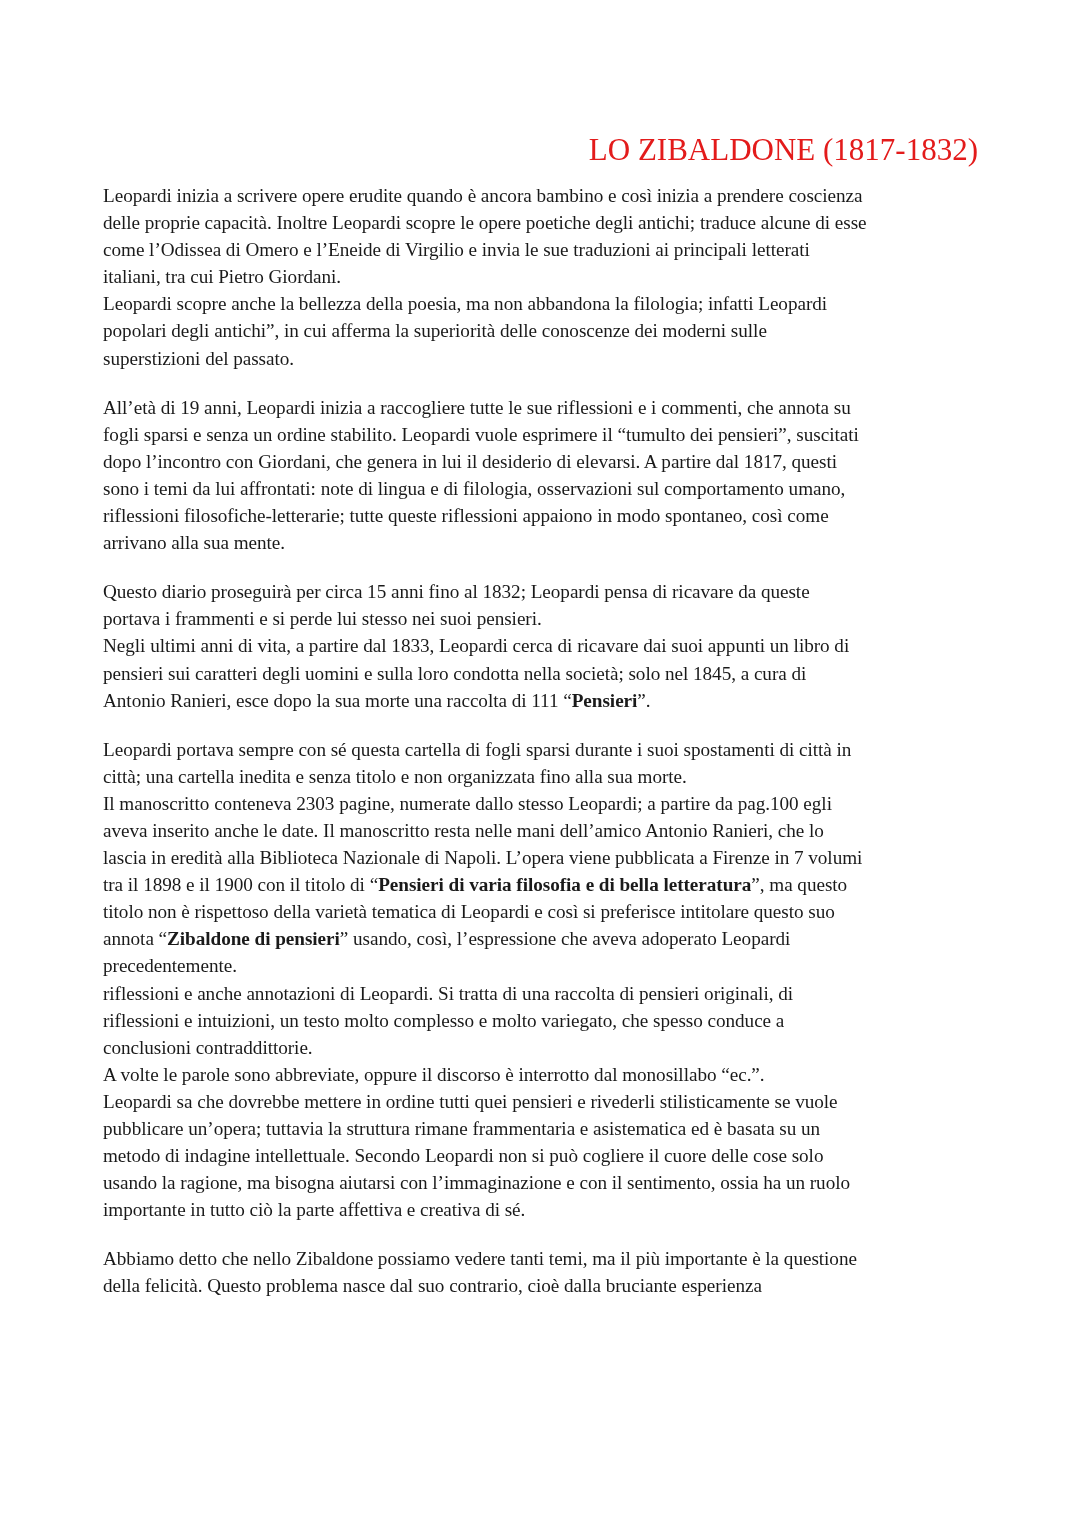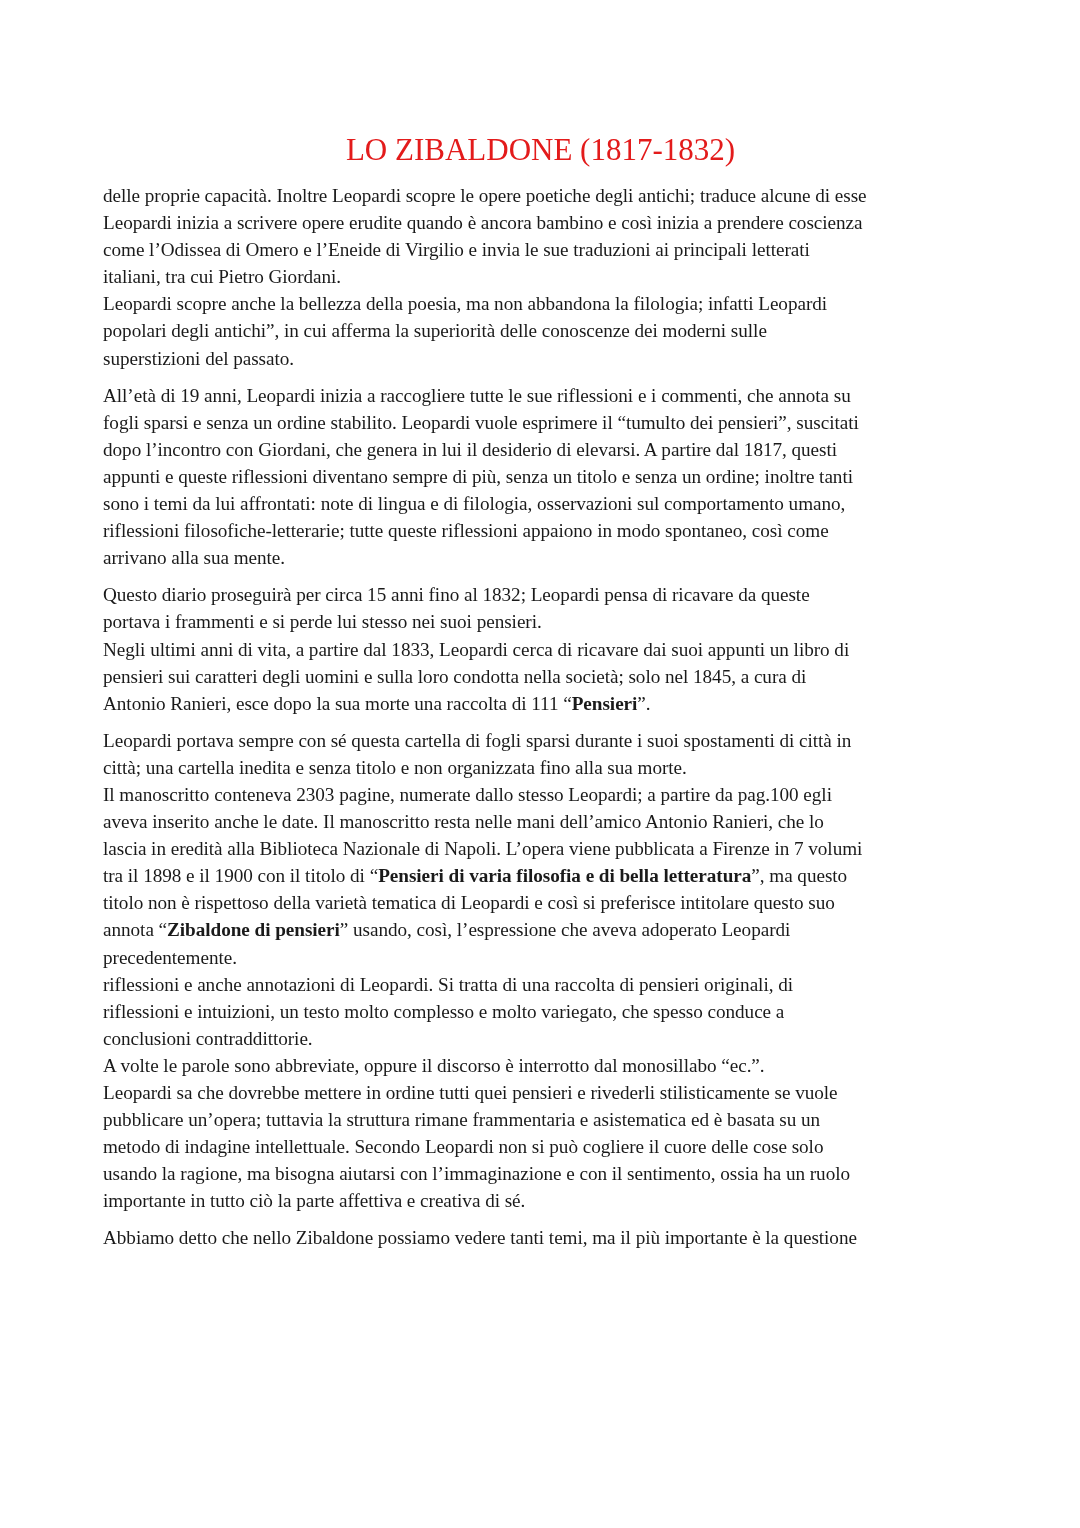--- a/index.html
+++ b/index.html
@@ -15,67 +15,66 @@
       font-family: "Liberation Serif", "DejaVu Serif", serif;
       color: #1a1a1a;
     }
     .page {
       position: absolute;
       left: 103px;
       top: 128px;
       width: 880px;
     }
     .title {
-      text-align: center;
+      text-align: right;
       color: #e31b1b;
       font-size: 31px;
       font-weight: normal;
       margin: 0 0 10px 0;
       line-height: 44px;
       padding-left: 0;
       width: 875px;
     }
     .para {
       font-size: 19.2px;
       line-height: 27.1px;
       margin: 0;
       letter-spacing: -0.05px;
     }
     .para + .para.gap {
-      margin-top: 10px;
+      margin-top: 22px;
     }
     .line {
       display: block;
       white-space: nowrap;
     }
     b {
       font-weight: bold;
     }
   </style>
 </head>
 <body>
 
 <div class="page">
   <h1 class="title">LO ZIBALDONE (1817-1832)</h1>
 
   <p class="para">
+    <span class="line">Leopardi inizia a scrivere opere erudite quando è ancora bambino e così inizia a prendere coscienza</span>
     <span class="line">delle proprie capacità. Inoltre Leopardi scopre le opere poetiche degli antichi; traduce alcune di esse</span>
-    <span class="line">Leopardi inizia a scrivere opere erudite quando è ancora bambino e così inizia a prendere coscienza</span>
     <span class="line">come l’Odissea di Omero e l’Eneide di Virgilio e invia le sue traduzioni ai principali letterati</span>
     <span class="line">italiani, tra cui Pietro Giordani.</span>
     <span class="line">Leopardi scopre anche la bellezza della poesia, ma non abbandona la filologia; infatti Leopardi</span>
     <span class="line">popolari degli antichi”, in cui afferma la superiorità delle conoscenze dei moderni sulle</span>
     <span class="line">superstizioni del passato.</span>
   </p>
 
   <p class="para gap">
     <span class="line">All’età di 19 anni, Leopardi inizia a raccogliere tutte le sue riflessioni e i commenti, che annota su</span>
     <span class="line">fogli sparsi e senza un ordine stabilito. Leopardi vuole esprimere il “tumulto dei pensieri”, suscitati</span>
     <span class="line">dopo l’incontro con Giordani, che genera in lui il desiderio di elevarsi. A partire dal 1817, questi</span>
-    <span class="line">appunti e queste riflessioni diventano sempre di più, senza un titolo e senza un ordine; inoltre tanti</span>
     <span class="line">sono i temi da lui affrontati: note di lingua e di filologia, osservazioni sul comportamento umano,</span>
     <span class="line">riflessioni filosofiche-letterarie; tutte queste riflessioni appaiono in modo spontaneo, così come</span>
     <span class="line">arrivano alla sua mente.</span>
   </p>
 
   <p class="para gap">
     <span class="line">Questo diario proseguirà per circa 15 anni fino al 1832; Leopardi pensa di ricavare da queste</span>
     <span class="line">portava i frammenti e si perde lui stesso nei suoi pensieri.</span>
     <span class="line">Negli ultimi anni di vita, a partire dal 1833, Leopardi cerca di ricavare dai suoi appunti un libro di</span>
     <span class="line">pensieri sui caratteri degli uomini e sulla loro condotta nella società; solo nel 1845, a cura di</span>
@@ -98,14 +97,15 @@
     <span class="line">A volte le parole sono abbreviate, oppure il discorso è interrotto dal monosillabo “ec.”.</span>
     <span class="line">Leopardi sa che dovrebbe mettere in ordine tutti quei pensieri e rivederli stilisticamente se vuole</span>
     <span class="line">pubblicare un’opera; tuttavia la struttura rimane frammentaria e asistematica ed è basata su un</span>
     <span class="line">metodo di indagine intellettuale. Secondo Leopardi non si può cogliere il cuore delle cose solo</span>
     <span class="line">usando la ragione, ma bisogna aiutarsi con l’immaginazione e con il sentimento, ossia ha un ruolo</span>
     <span class="line">importante in tutto ciò la parte affettiva e creativa di sé.</span>
   </p>
 
   <p class="para gap">
     <span class="line">Abbiamo detto che nello Zibaldone possiamo vedere tanti temi, ma il più importante è la questione</span>
+    <span class="line">della felicità. Questo problema nasce dal suo contrario, cioè dalla bruciante esperienza</span>
   </p>
 </div>
 
 </body></html>

